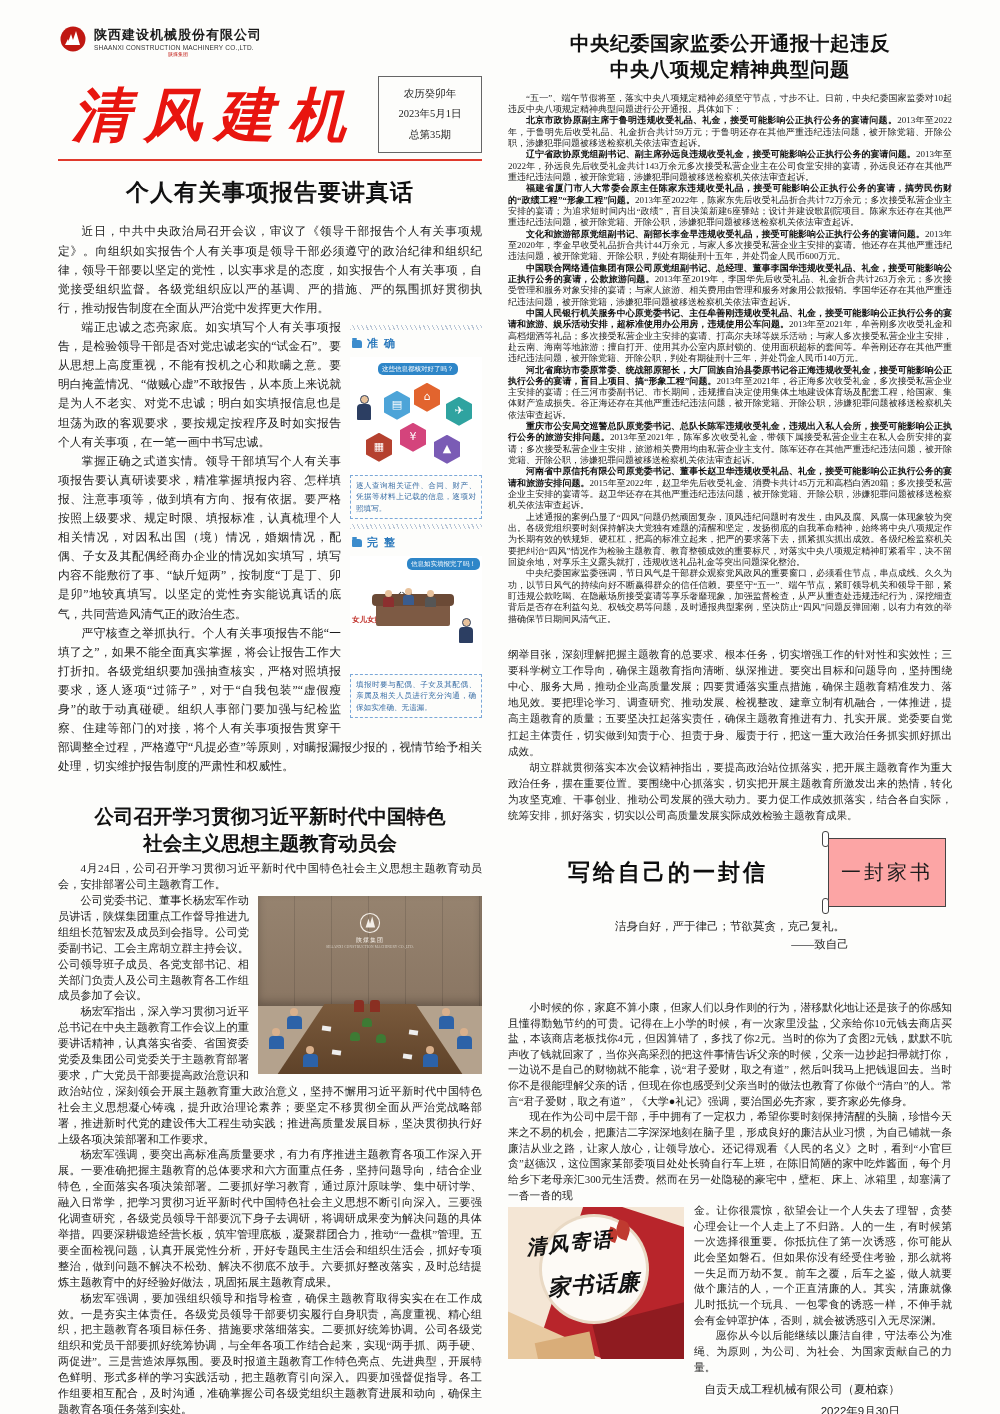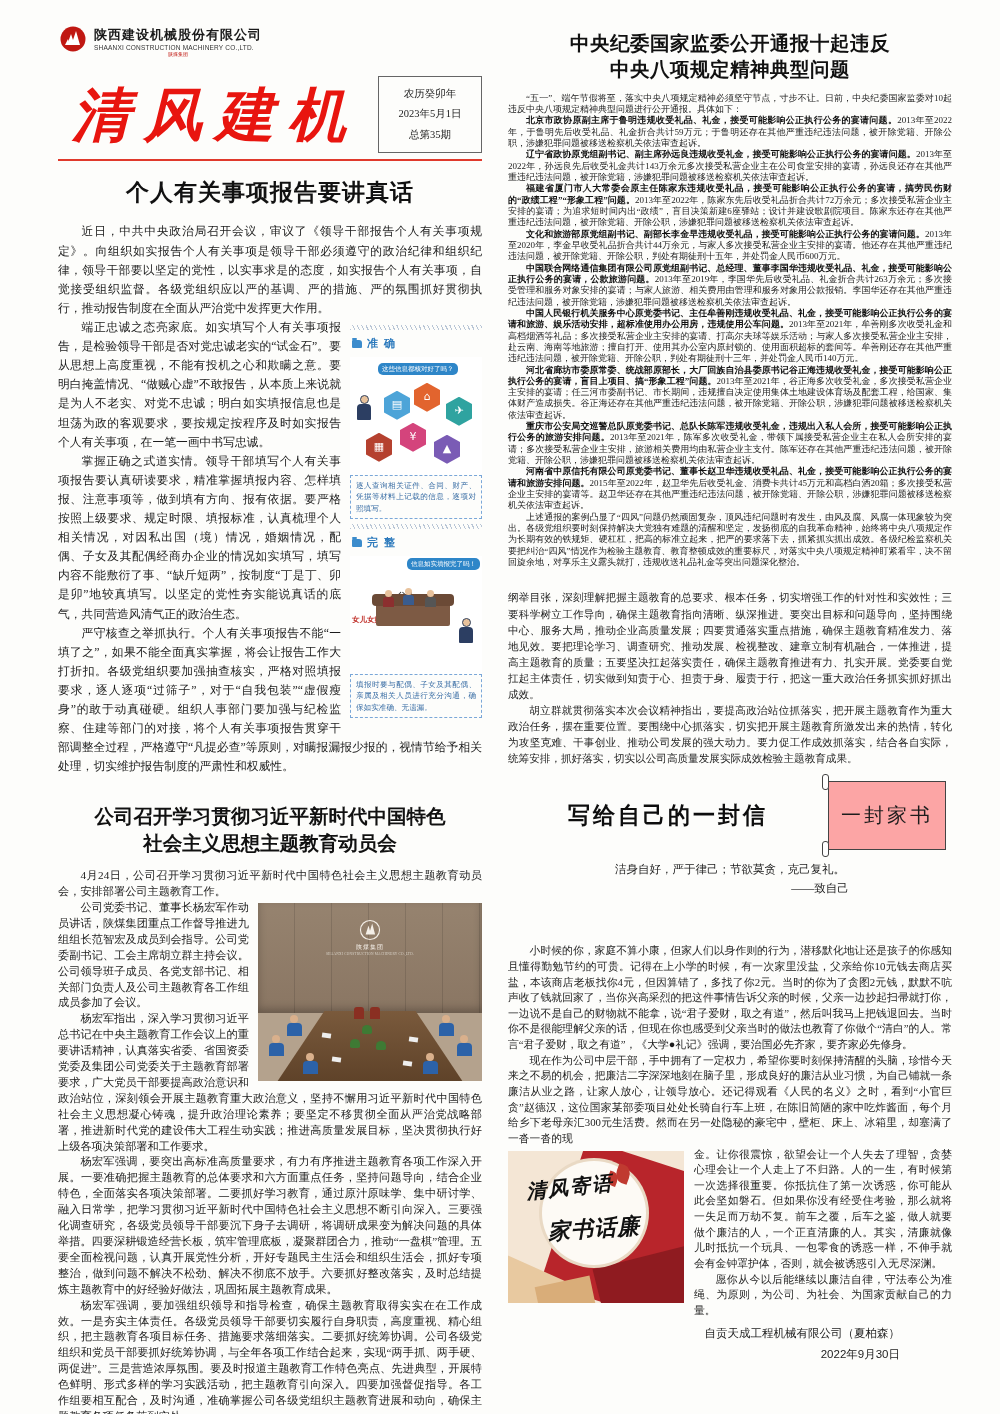--- a/index.html
+++ b/index.html
@@ -55,21 +55,21 @@
   
   .a2 h1 { font-family:"Liberation Sans","DejaVu Sans",sans-serif; font-size:19.5px; line-height:1.35;
            text-align:center; color:#111; letter-spacing:.5px; margin:4px 0 10px 0; }
   .a2 h1 span { display:block; }
   .a2 .body { font-size:9px; line-height:1.26; text-align:justify; color:#222; }
   .a2 .body b { color:#111; }
 
   
   .a3 { margin-top:26px; }
   .a3 h2 { font-family:"Liberation Sans","DejaVu Sans",sans-serif; font-size:19.5px; line-height:1.4;
-           text-align:center; color:#111; margin-bottom:11px; }
+           text-align:center; color:#111; margin-bottom:4px; }
   .a3 h2 span { display:block; }
   .a3 .body { font-size:11.2px; line-height:1.42; text-align:justify; }
   .photo { float:right; width:224px; height:178px; margin:3px 0 5px 9px; position:relative; overflow:hidden; background:#8d7b69; }
   .ph-wall { position:absolute; inset:0 0 38% 0; background:linear-gradient(#96836f,#8a7663);
              box-shadow:inset 0 -4px 8px rgba(0,0,0,.25); }
   .ph-wall:before { content:""; position:absolute; inset:0;
              background:repeating-linear-gradient(90deg,transparent 0 36px,rgba(0,0,0,.12) 36px 37px); }
   .ph-logo { position:absolute; top:16px; left:0; right:0; text-align:center; color:#f4efe8; }
   .ph-mark { width:22px; height:22px; margin:0 auto; }
   .ph-cap { font-size:6px; letter-spacing:1px; margin-top:2px; font-family:"Liberation Sans",sans-serif; }
@@ -279,20 +279,21 @@
         <p class="ind"><b>北京市政协原副主席于鲁明违规收受礼品、礼金，接受可能影响公正执行公务的宴请问题。</b><span>2013年至2022年，于鲁明先后收受礼品、礼金折合共计59万元；于鲁明还存在其他严重违纪违法问题，被开除党籍、开除公职，涉嫌犯罪问题被移送检察机关依法审查起诉。</span></p>
         <p class="ind"><b>辽宁省政协原党组副书记、副主席孙远良违规收受礼金，接受可能影响公正执行公务的宴请问题。</b><span>2013年至2022年，孙远良先后收受礼金共计143万余元多次接受私营企业主在公司食堂安排的宴请，孙远良还存在其他严重违纪违法问题，被开除党籍，涉嫌犯罪问题被移送检察机关依法审查起诉。</span></p>
         <p class="ind"><b>福建省厦门市人大常委会原主任陈家东违规收受礼品，接受可能影响公正执行公务的宴请，搞劳民伤财的“政绩工程”“形象工程”问题。</b><span>2013年至2022年，陈家东先后收受礼品折合共计72万余元；多次接受私营企业主安排的宴请；为追求短时间内出“政绩”，盲目决策新建6座驿站；设计并建设歌剧院项目。陈家东还存在其他严重违纪违法问题，被开除党籍、开除公职，涉嫌犯罪问题被移送检察机关依法审查起诉。</span></p>
         <p class="ind"><b>文化和旅游部原党组副书记、副部长李金早违规收受礼品，接受可能影响公正执行公务的宴请问题。</b><span>2013年至2020年，李金早收受礼品折合共计44万余元，与家人多次接受私营企业主安排的宴请。他还存在其他严重违纪违法问题，被开除党籍、开除公职，判处有期徒刑十五年，并处罚金人民币600万元。</span></p>
         <p class="ind"><b>中国联合网络通信集团有限公司原党组副书记、总经理、董事李国华违规收受礼品、礼金，接受可能影响公正执行公务的宴请，公款旅游问题。</b><span>2013年至2019年，李国华先后收受礼品、礼金折合共计263万余元；多次接受管理和服务对象安排的宴请；与家人旅游、相关费用由管理和服务对象用公款报销。李国华还存在其他严重违纪违法问题，被开除党籍，涉嫌犯罪问题被移送检察机关依法审查起诉。</span></p>
         <p class="ind"><b>中国人民银行机关服务中心原党委书记、主任牟善刚违规收受礼品、礼金，接受可能影响公正执行公务的宴请和旅游、娱乐活动安排，超标准使用办公用房，违规使用公车问题。</b><span>2013年至2021年，牟善刚多次收受礼金和高档烟酒等礼品；多次接受私营企业主安排的宴请、打高尔夫球等娱乐活动；与家人多次接受私营企业主安排，赴云南、海南等地旅游；擅自打开、使用其办公室内原封锁的、使用面积超标的套间等。牟善刚还存在其他严重违纪违法问题，被开除党籍、开除公职，判处有期徒刑十三年，并处罚金人民币140万元。</span></p>
         <p class="ind"><b>河北省廊坊市委原常委、统战部原部长，大厂回族自治县委原书记谷正海违规收受礼金，接受可能影响公正执行公务的宴请，盲目上项目、搞“形象工程”问题。</b><span>2013年至2021年，谷正海多次收受礼金，多次接受私营企业主安排的宴请；任三河市委副书记、市长期间，违规擅自决定使用集体土地建设体育场及配套工程，给国家、集体财产造成损失。谷正海还存在其他严重违纪违法问题，被开除党籍、开除公职，涉嫌犯罪问题被移送检察机关依法审查起诉。</span></p>
         <p class="ind"><b>重庆市公安局交巡警总队原党委书记、总队长陈军违规收受礼金，违规出入私人会所，接受可能影响公正执行公务的旅游安排问题。</b><span>2013年至2021年，陈军多次收受礼金，带领下属接受私营企业主在私人会所安排的宴请；多次接受私营企业主安排，旅游相关费用均由私营企业主支付。陈军还存在其他严重违纪违法问题，被开除党籍、开除公职，涉嫌犯罪问题被移送检察机关依法审查起诉。</span></p>
         <p class="ind"><b>河南省中原信托有限公司原党委书记、董事长赵卫华违规收受礼品、礼金，接受可能影响公正执行公务的宴请和旅游安排问题。</b><span>2015年至2022年，赵卫华先后收受礼金、消费卡共计45万元和高档白酒20箱；多次接受私营企业主安排的宴请等。赵卫华还存在其他严重违纪违法问题，被开除党籍、开除公职，涉嫌犯罪问题被移送检察机关依法审查起诉。</span></p>
         <p class="ind">上述通报的案例凸显了“四风”问题仍然顽固复杂，顶风违纪问题时有发生，由风及腐、风腐一体现象较为突出。各级党组织要时刻保持解决大党独有难题的清醒和坚定，发扬彻底的自我革命精神，始终将中央八项规定作为长期有效的铁规矩、硬杠杠，把高的标准立起来，把严的要求落下去，抓紧抓实抓出成效。各级纪检监察机关要把纠治“四风”情况作为检验主题教育、教育整顿成效的重要标尺，对落实中央八项规定精神盯紧看牢，决不留回旋余地，对享乐主义露头就打，违规收送礼品礼金等突出问题深化整治。</p>
+        <p class="ind">中央纪委国家监委强调，节日风气是干部群众观察党风政风的重要窗口，必须看住节点，串点成线、久久为功，以节日风气的持续向好不断赢得群众的信任信赖。要坚守“五一”、端午节点，紧盯领导机关和领导干部，紧盯违规公款吃喝、在隐蔽场所接受宴请等享乐奢靡现象，加强监督检查，从严从重查处违规违纪行为，深挖细查背后是否存在利益勾兑、权钱交易等问题，及时通报典型案例，坚决防止“四风”问题反弹回潮，以有力有效的举措确保节日期间风清气正。</p>
       </div>
     </div>
 
     <div class="cont" style="margin-top:22px">
       <p>纲举目张，深刻理解把握主题教育的总要求、根本任务，切实增强工作的针对性和实效性；三要科学树立工作导向，确保主题教育指向清晰、纵深推进。要突出目标和问题导向，坚持围绕中心、服务大局，推动企业高质量发展；四要贯通落实重点措施，确保主题教育精准发力、落地见效。要把理论学习、调查研究、推动发展、检视整改、建章立制有机融合，一体推进，提高主题教育的质量；五要坚决扛起落实责任，确保主题教育推进有力、扎实开展。党委要自觉扛起主体责任，切实做到知责于心、担责于身、履责于行，把这一重大政治任务抓实抓好抓出成效。</p>
       <p class="ind">胡立群就贯彻落实本次会议精神指出，要提高政治站位抓落实，把开展主题教育作为重大政治任务，摆在重要位置。要围绕中心抓落实，切实把开展主题教育所激发出来的热情，转化为攻坚克难、干事创业、推动公司发展的强大动力。要力促工作成效抓落实，结合各自实际，统筹安排，抓好落实，切实以公司高质量发展实际成效检验主题教育成果。</p>
     </div>
 
     <div class="letter">
       <div class="lt-head">

